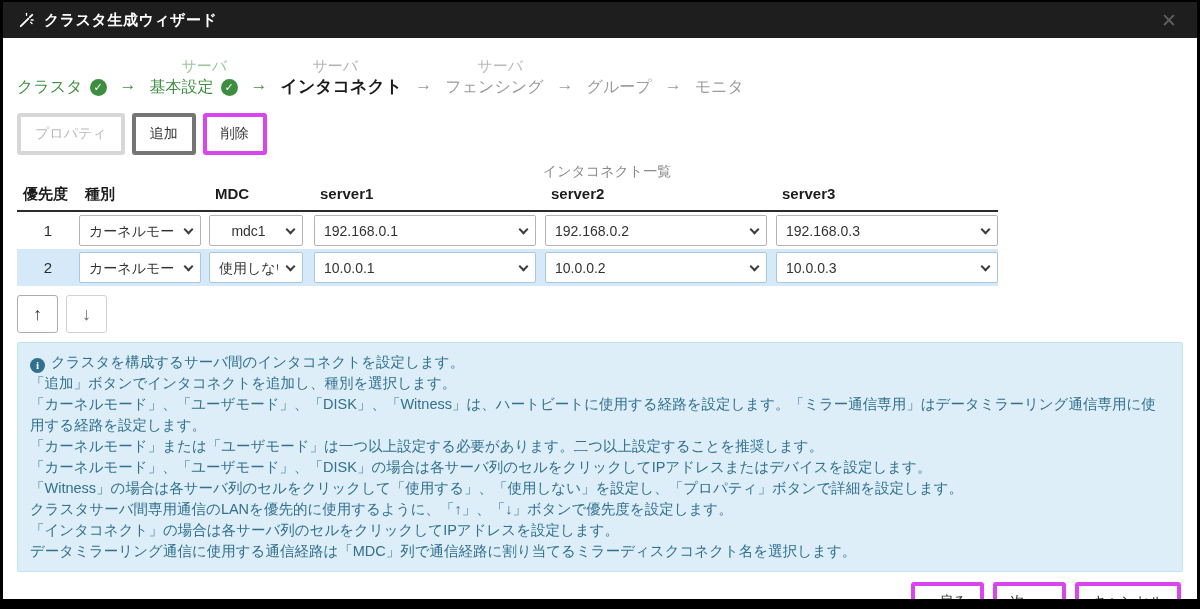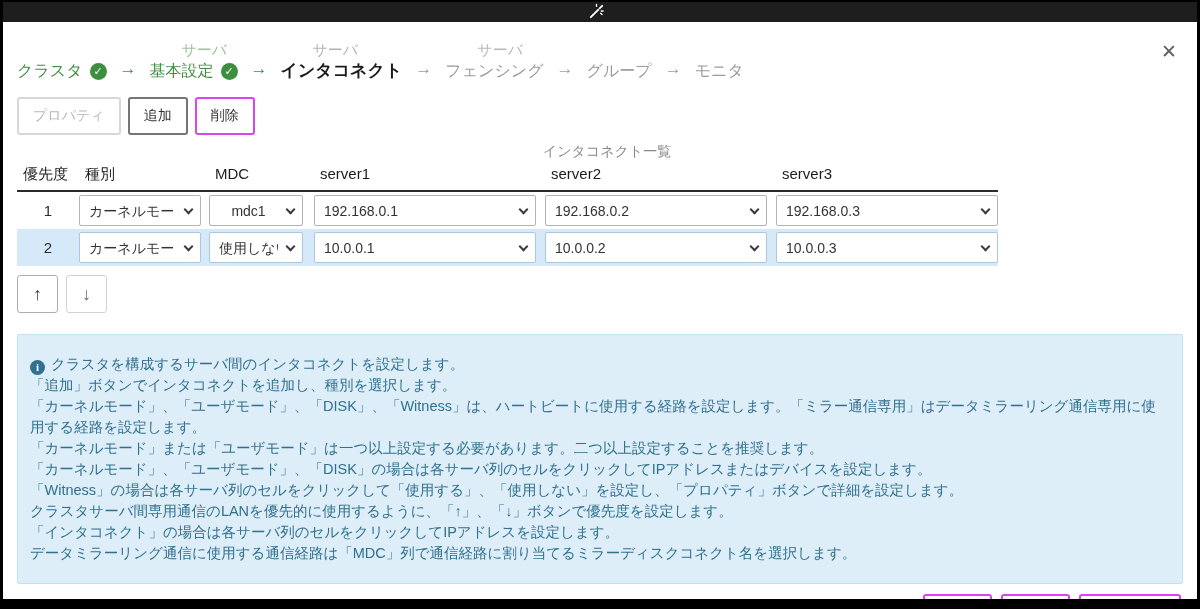--- a/index.html
+++ b/index.html
@@ -5,22 +5,22 @@
   * { margin:0; padding:0; box-sizing:border-box; }
   html,body { width:1200px; height:609px; overflow:hidden; }
   body {
     font-family:"Liberation Sans","DejaVu Sans",sans-serif;
     background:#fff;
     border-left:3px solid #000; border-right:3px solid #000;
     border-top:2px solid #000; border-bottom:10px solid #000;
   }
   
   .titlebar {
-    height:20px; background:#1e1e1e; color:#fff;
-    display:flex; align-items:center; padding:0 14px;flex-direction:column;
+    height:36px; background:#1e1e1e; color:#fff;
+    display:flex; align-items:center; padding:0 14px;
   }
   .titlebar .wand { width:19px; height:19px; margin-right:8px; flex:0 0 auto; }
   .titlebar .title { font-size:15px; font-weight:700; letter-spacing:.5px; }
   .titlebar .close {
     margin-left:auto; color:#5f5f5f; font-size:19px; font-weight:700;
     cursor:pointer; line-height:1; padding:2px 6px;
   }
   
   .steps { display:flex; align-items:flex-end; margin:18px 0 0 14px; }
   .step { display:flex; flex-direction:column; }
@@ -36,31 +36,31 @@
     display:inline-flex; align-items:center; justify-content:center;
     width:17px; height:17px; border-radius:50%; background:#3e8e41;
     color:#fff; font-size:11px; font-weight:700; margin-left:7px;
   }
   .arrow { font-size:17px; font-weight:700; margin:0 13px 2px 13px; line-height:24px; }
   .arrow.green { color:#3e8e41; }
   .arrow.gray  { color:#9b9b9b; }
   
   .toolbar { display:flex; margin:14px 0 0 14px; gap:7px; }
   .btn {
-    background:#fff; border:2px solid #d946ef; border-radius:3px;
+    background:#fff; border:4px solid #d946ef; border-radius:3px;
     font-size:14px; color:#333; padding:8px 14px; cursor:pointer;
     font-family:inherit;
   }
   .btn:disabled { color:#b9b9b9; border-color:#d7d7d7; cursor:default; }
   .btn.emph { border-color:#757575; }
   
   .caption { margin:8px 0 0 14px; font-size:14px; color:#8a8a8a;text-align:center; }
   .itable { margin:4px 0 0 14px; width:981px; }
   .thead { display:flex; border-bottom:2px solid #2b2b2b; padding-bottom:6px; margin-top:4px; }
-  .thead .th { font-size:15px; font-weight:400; color:#1c1c1c; }
+  .thead .th { font-size:15px; font-weight:700; color:#1c1c1c; }
   .col-pri { width:62px; text-align:center; flex:0 0 auto; }
   .thead .col-pri { text-align:left; padding-left:6px; }
   .col-type { width:122px; margin-right:8px;  flex:0 0 auto; }
   .col-mdc  { width:94px;  margin-right:11px; flex:0 0 auto; }
   .col-srv  { width:222px; margin-right:9px;  flex:0 0 auto; }
   .col-srv:last-child { margin-right:0; }
   .thead .col-type, .thead .col-mdc, .thead .col-srv { padding-left:6px; }
   .trow { display:flex; align-items:center; padding:3px 0; height:37px; }
   .trow.selected { background:#d6e9f8; }
   .pri { font-size:15px; color:#2b2b2b; }
@@ -79,22 +79,22 @@
   }
   
   .reorder { display:flex; gap:8px; margin:9px 0 0 14px; }
   .arrbtn {
     width:41px; height:38px; background:#fff; border:1px solid #adadad; border-radius:3px;
     font-size:18px; color:#3a3a3a; cursor:pointer; font-family:inherit;
   }
   .arrbtn.dim { border-color:#d2d2d2; color:#6e6e6e; }
   
   .infobox {
-    margin:21px 14px 0 14px; background:#ddeef8; border:1px solid #c3e1f0;
-    border-radius:2px; padding:19px 12px; color:#31708f;
+    margin:9px 14px 0 14px; background:#ddeef8; border:1px solid #c3e1f0;
+    border-radius:2px; padding:9px 12px; color:#31708f;
     font-size:14.5px; line-height:21px;
   }
   .iico {
     display:inline-flex; align-items:center; justify-content:center;
     width:15px; height:15px; border-radius:50%; background:#31708f; color:#fff;
     font-size:11px; font-weight:700; font-style:normal; margin-right:6px;
     vertical-align:-2px; font-family:"Liberation Serif",serif;
   }
   
   .footer { display:flex; justify-content:flex-end; gap:9px; margin:10px 16px 0 0; }

